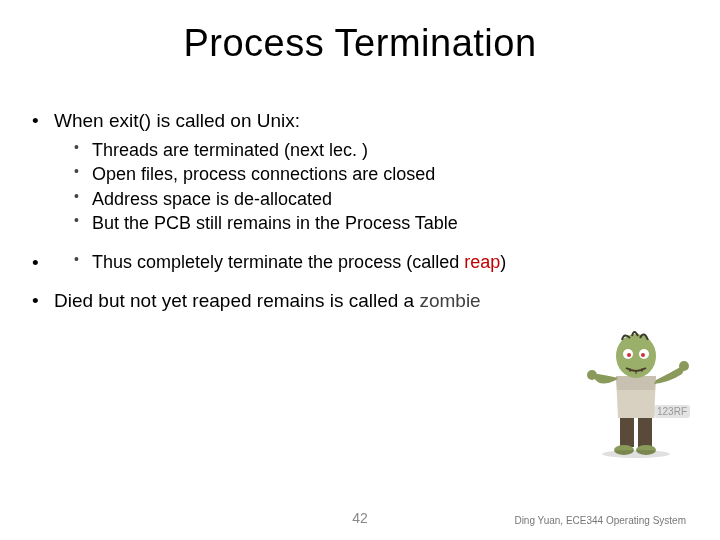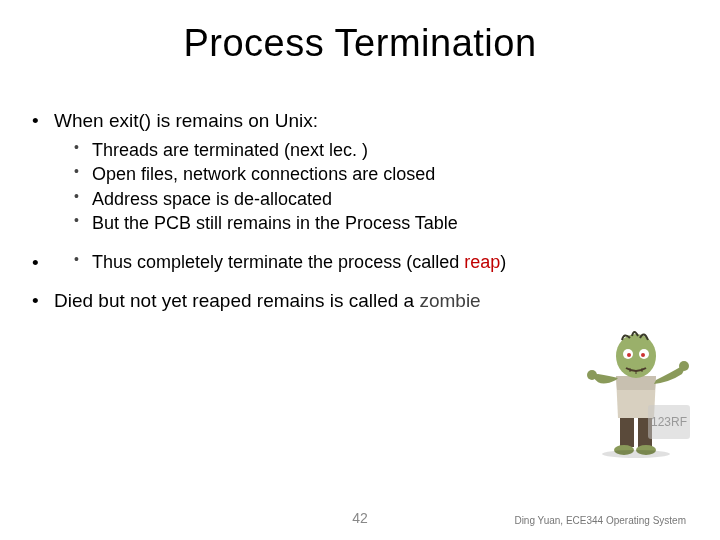--- a/index.html
+++ b/index.html
@@ -101,42 +101,42 @@
   }
   
   .zombie-img svg {
     width: 100%;
     height: 100%;
   }
   .watermark {
     position: absolute;
     right: 30px;
     top: 405px;
-    font-size: 12px;
+    font-size: 10px;
     color: #999;
     background: rgba(200,200,200,0.5);
     border-radius: 3px;
-    padding: 10px 3px;
+    padding: 1px 3px;
   }
 </style>
 </head>
 <body>
 
 <div class="slide">
 
   <h1 class="title">Process Termination</h1>
 
   <div class="content">
     <ul class="level1">
 
       <li>
-        <span>When exit() is remains on Unix:</span>
+        <span>When exit() is called on Unix:</span>
         <ul class="level2">
           <li>Threads are terminated (next lec. )</li>
-          <li>Open files, network connections are closed</li>
+          <li>Open files, process connections are closed</li>
           <li>Address space is de-allocated</li>
           <li>But the PCB still remains in the Process Table</li>
         </ul>
       </li>
 
       <li>
         <ul class="level2">
           <li>
             <span>Thus completely terminate the process (called </span><span class="reap">reap</span><span>)</span>
           </li>

